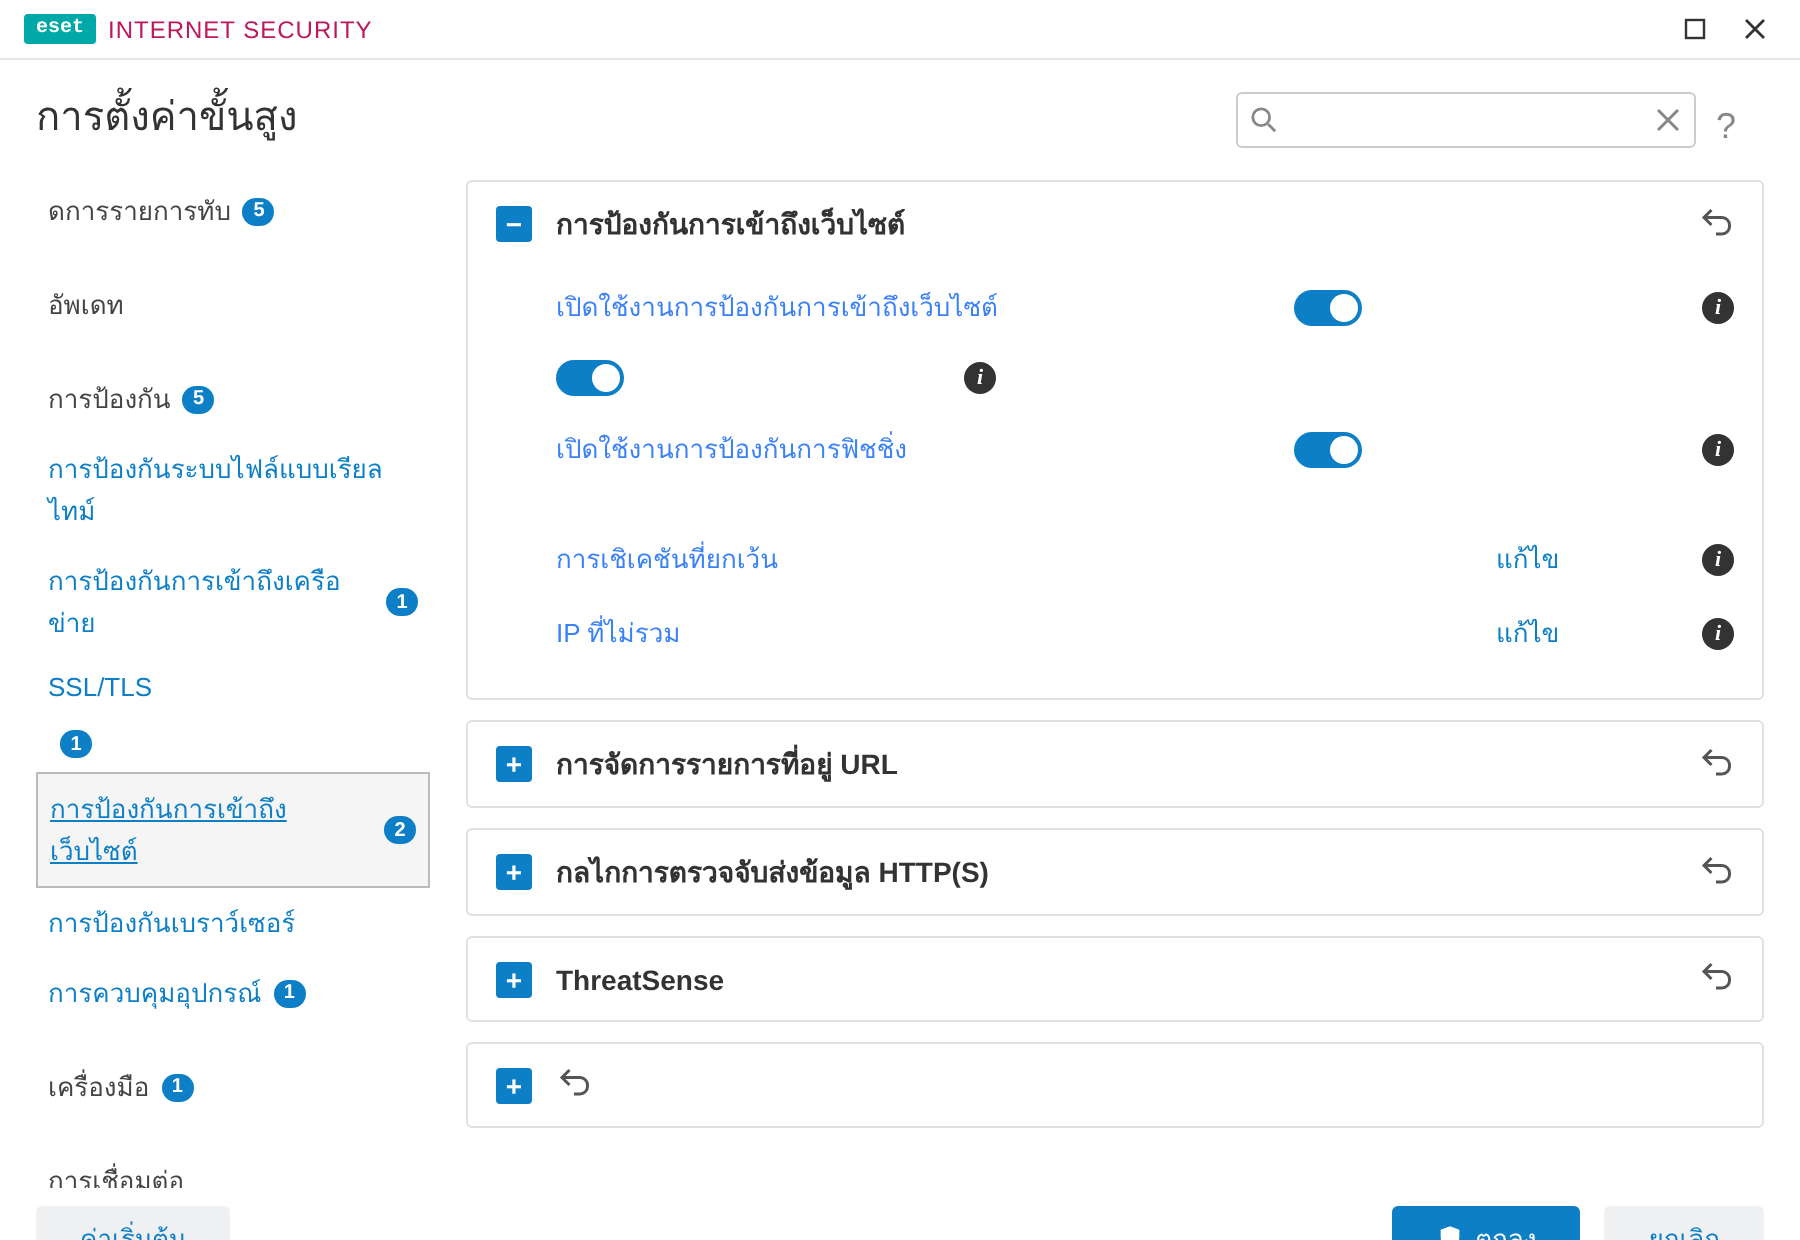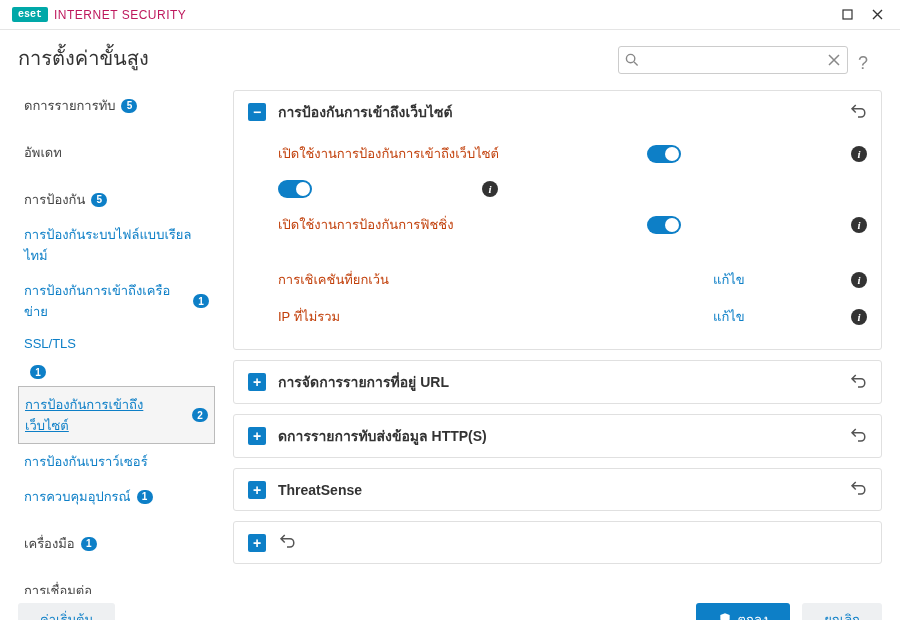--- a/index.html
+++ b/index.html
@@ -36,24 +36,24 @@
     
     .panel { border: 1px solid #e0e0e0; border-radius: 3px; margin-bottom: 10px; background: #fff; }
     .panel-header { display: flex; align-items: center; padding: 10px 14px; cursor: pointer; }
     .expand-btn { width: 18px; height: 18px; background: #0d7fc7; color: #fff; border-radius: 2px; display: flex; align-items: center; justify-content: center; font-weight: bold; font-size: 14px; margin-right: 12px; line-height: 1; }
     .panel-title { flex: 1; font-weight: 600; font-size: 14px; color: #333; }
     .undo-btn { cursor: pointer; }
     .undo-btn svg { width: 18px; height: 18px; stroke: #555; fill: none; stroke-width: 2; }
     
     .panel-body { padding: 2px 14px 14px 44px; }
     .setting-row { display: flex; align-items: center; padding: 8px 0; }
-    .setting-label { flex: 1; font-size: 13px; color: #c2410c; }
+    .setting-label { flex: 1; font-size: 13px; color: #3b82f6; }
     .toggle { width: 34px; height: 18px; border-radius: 10px; background: #0d7fc7; position: relative; cursor: pointer; margin-right: 170px; }
     .toggle::after { content: ""; position: absolute; width: 14px; height: 14px; background: #fff; border-radius: 50%; top: 2px; right: 2px; }
-    .link-action { color: #0d7fc7; cursor: pointer; margin-right: 104px; font-size: 13px; width: 34px; font-family: Liberation Mono, monospace; }
+    .link-action { color: #0d7fc7; cursor: pointer; margin-right: 69px; font-size: 13px; width: 34px; font-family: Liberation Mono, monospace; }
     .info-icon { width: 16px; height: 16px; background: #333; color: #fff; border-radius: 50%; display: flex; align-items: center; justify-content: center; font-size: 11px; font-weight: bold; font-style: italic; cursor: pointer; font-family: Georgia, serif; }
     .row-gap { height: 18px; }
     
     .footer { height: 50px; display: flex; align-items: center; padding: 0 18px; }
     .btn { height: 32px; padding: 0 22px; border-radius: 3px; border: none; font-size: 13px; cursor: pointer; display: inline-flex; align-items: center; gap: 6px; }
     .btn-default { background: #eef0f2; color: #0d7fc7; }
     .btn-primary { background: #0d7fc7; color: #fff; }
     .btn-primary svg { width: 14px; height: 14px; fill: #fff; }
     .footer-spacer { flex: 1; }
     .footer .btn + .btn { margin-left: 12px; }
@@ -191,21 +191,21 @@
             <div class="expand-btn">+</div>
             <div class="panel-title">การจัดการรายการที่อยู่ URL</div>
             <div class="undo-btn"><svg viewBox="0 0 24 24">
                 <path d="M9 14 L4 9 L9 4 M4 9 H16 a5 5 0 0 1 5 5 v1 a5 5 0 0 1 -5 5 h-4"></path>
               </svg></div>
           </div>
         </div>
         <div class="panel">
           <div class="panel-header">
             <div class="expand-btn">+</div>
-            <div class="panel-title">ดการรายการทับส่งข้อมูล HTTP(S)</div>
+            <div class="panel-title">กลไกการตรวจจับส่งข้อมูล HTTP(S)</div>
             <div class="undo-btn"><svg viewBox="0 0 24 24">
                 <path d="M9 14 L4 9 L9 4 M4 9 H16 a5 5 0 0 1 5 5 v1 a5 5 0 0 1 -5 5 h-4"></path>
               </svg></div>
           </div>
         </div>
         <div class="panel">
           <div class="panel-header">
             <div class="expand-btn">+</div>
             <div class="panel-title">ThreatSense</div>
             <div class="undo-btn"><svg viewBox="0 0 24 24">

